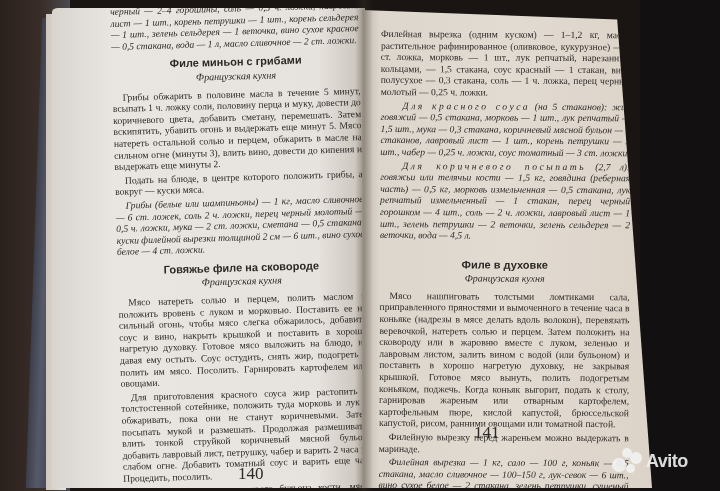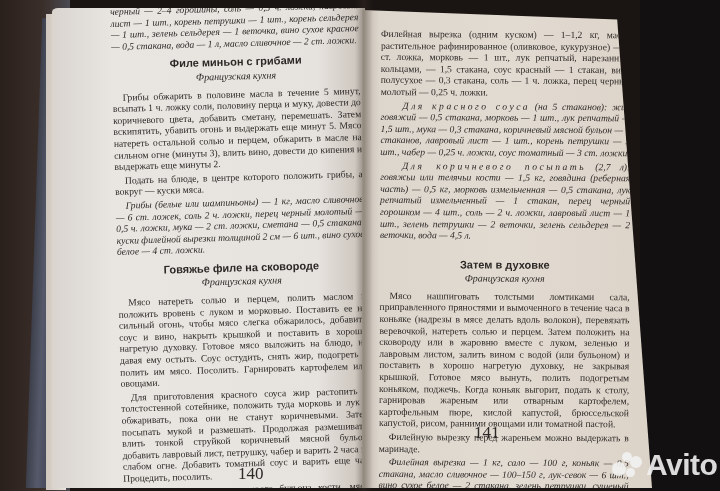--- a/index.html
+++ b/index.html
@@ -20,21 +20,21 @@
   .spaced{letter-spacing:2.5px;font-style:italic;margin-left:12px;}
   h3{margin:8px 0 2px 0;text-align:center;font-family:"Liberation Sans",sans-serif;font-weight:bold;font-size:11px;}
   h4{margin:0 0 6px 0;text-align:center;font-weight:normal;font-style:italic;font-size:10px;}
   .pageno{position:absolute;font-size:17px;}
   .page-left .pageno{left:186px;top:456px;}
   .page-right .pageno{left:112px;top:413px;}
   .bg-right{position:absolute;right:0;top:0;width:80px;height:491px;background:#121010;}
   .watermark{position:absolute;left:612px;top:448px;display:flex;align-items:center;gap:4px;opacity:.9;}
   .wm-dots{position:relative;width:30px;height:26px;}
   .wm-dots span{position:absolute;background:#f2f2f2;border-radius:50%;}
-  .wm-text{font-family:"Liberation Sans",sans-serif;font-weight:bold;font-size:30px;color:#f2f2f2;letter-spacing:-0.5px;}
+  .wm-text{font-family:"Liberation Sans",sans-serif;font-weight:bold;font-size:18px;color:#f2f2f2;letter-spacing:-0.5px;}
 </style>
 </head>
 <body>
 
 <div class="bg-left"></div>
 <div class="bg-right"></div>
 <div class="cover-edge"></div>
 <div class="page-stack"></div>
 
 <div class="page page-left">
@@ -56,21 +56,21 @@
   </div>
   <div class="pageno">140</div>
 </div>
 
 <div class="page page-right">
   <div class="content">
     <p class="noind">Филейная вырезка (одним куском) — 1–1,2 кг, масло растительное рафинированное (оливковое, кукурузное) — 1 ст. ложка, морковь — 1 шт., лук репчатый, нарезанный кольцами, — 1,5 стакана, соус красный — 1 стакан, вино полусухое — 0,3 стакана, соль — 1 ч. ложка, перец черный молотый — 0,25 ч. ложки.</p>
     <p class="ital"><span class="spaced">Для красного соуса</span> <span>(на 5 стаканов): жир говяжий — 0,5 стакана, морковь — 1 шт., лук репчатый — 1,5 шт., мука — 0,3 стакана, коричневый мясной бульон — 7 стаканов, лавровый лист — 1 шт., корень петрушки — 2 шт., чабер — 0,25 ч. ложки, соус томатный — 3 ст. ложки.</span></p>
     <p class="ital"><span class="spaced">Для коричневого посыпать</span> <span>(2,7 л): говяжьи или телячьи кости — 1,5 кг, говядина (реберная часть) — 0,5 кг, морковь измельченная — 0,5 стакана, лук репчатый измельченный — 1 стакан, перец черный горошком — 4 шт., соль — 2 ч. ложки, лавровый лист — 1 шт., зелень петрушки — 2 веточки, зелень сельдерея — 2 веточки, вода — 4,5 л.</span></p>
 
-    <h3 style="margin-top:18px">Затем в духовке</h3>
+    <h3 style="margin-top:18px">Филе в духовке</h3>
     <h4>Французская кухня</h4>
     <p>Мясо нашпиговать толстыми ломтиками сала, приправленного пряностями и вымоченного в течение часа в коньяке (надрезы в мясе делать вдоль волокон), перевязать веревочкой, натереть солью и перцем. Затем положить на сковороду или в жаровню вместе с луком, зеленью и лавровым листом, залить вином с водой (или бульоном) и поставить в хорошо нагретую духовку, не закрывая крышкой. Готовое мясо вынуть, полить подогретым коньяком, поджечь. Когда коньяк выгорит, подать к столу, гарнировав жареным или отварным картофелем, картофельным пюре, кислой капустой, брюссельской капустой, рисом, ранними овощами или томатной пастой.</p>
     <p>Филейную вырезку перед жареньем можно выдержать в маринаде.</p>
     <p class="ital">Филейная вырезка — 1 кг, сало — 100 г, коньяк — 0,5 стакана, масло сливочное — 100–150 г, лук-севок — 6 шт., вино сухое белое — 2 стакана, зелень петрушки, сушеный или зеленый тимьян (или сельдерей), лавровый лист, перец черный молотый, соль.</p>
 
   </div>
   <div class="pageno">141</div>
 </div>
 
 <div class="gutter"></div>

